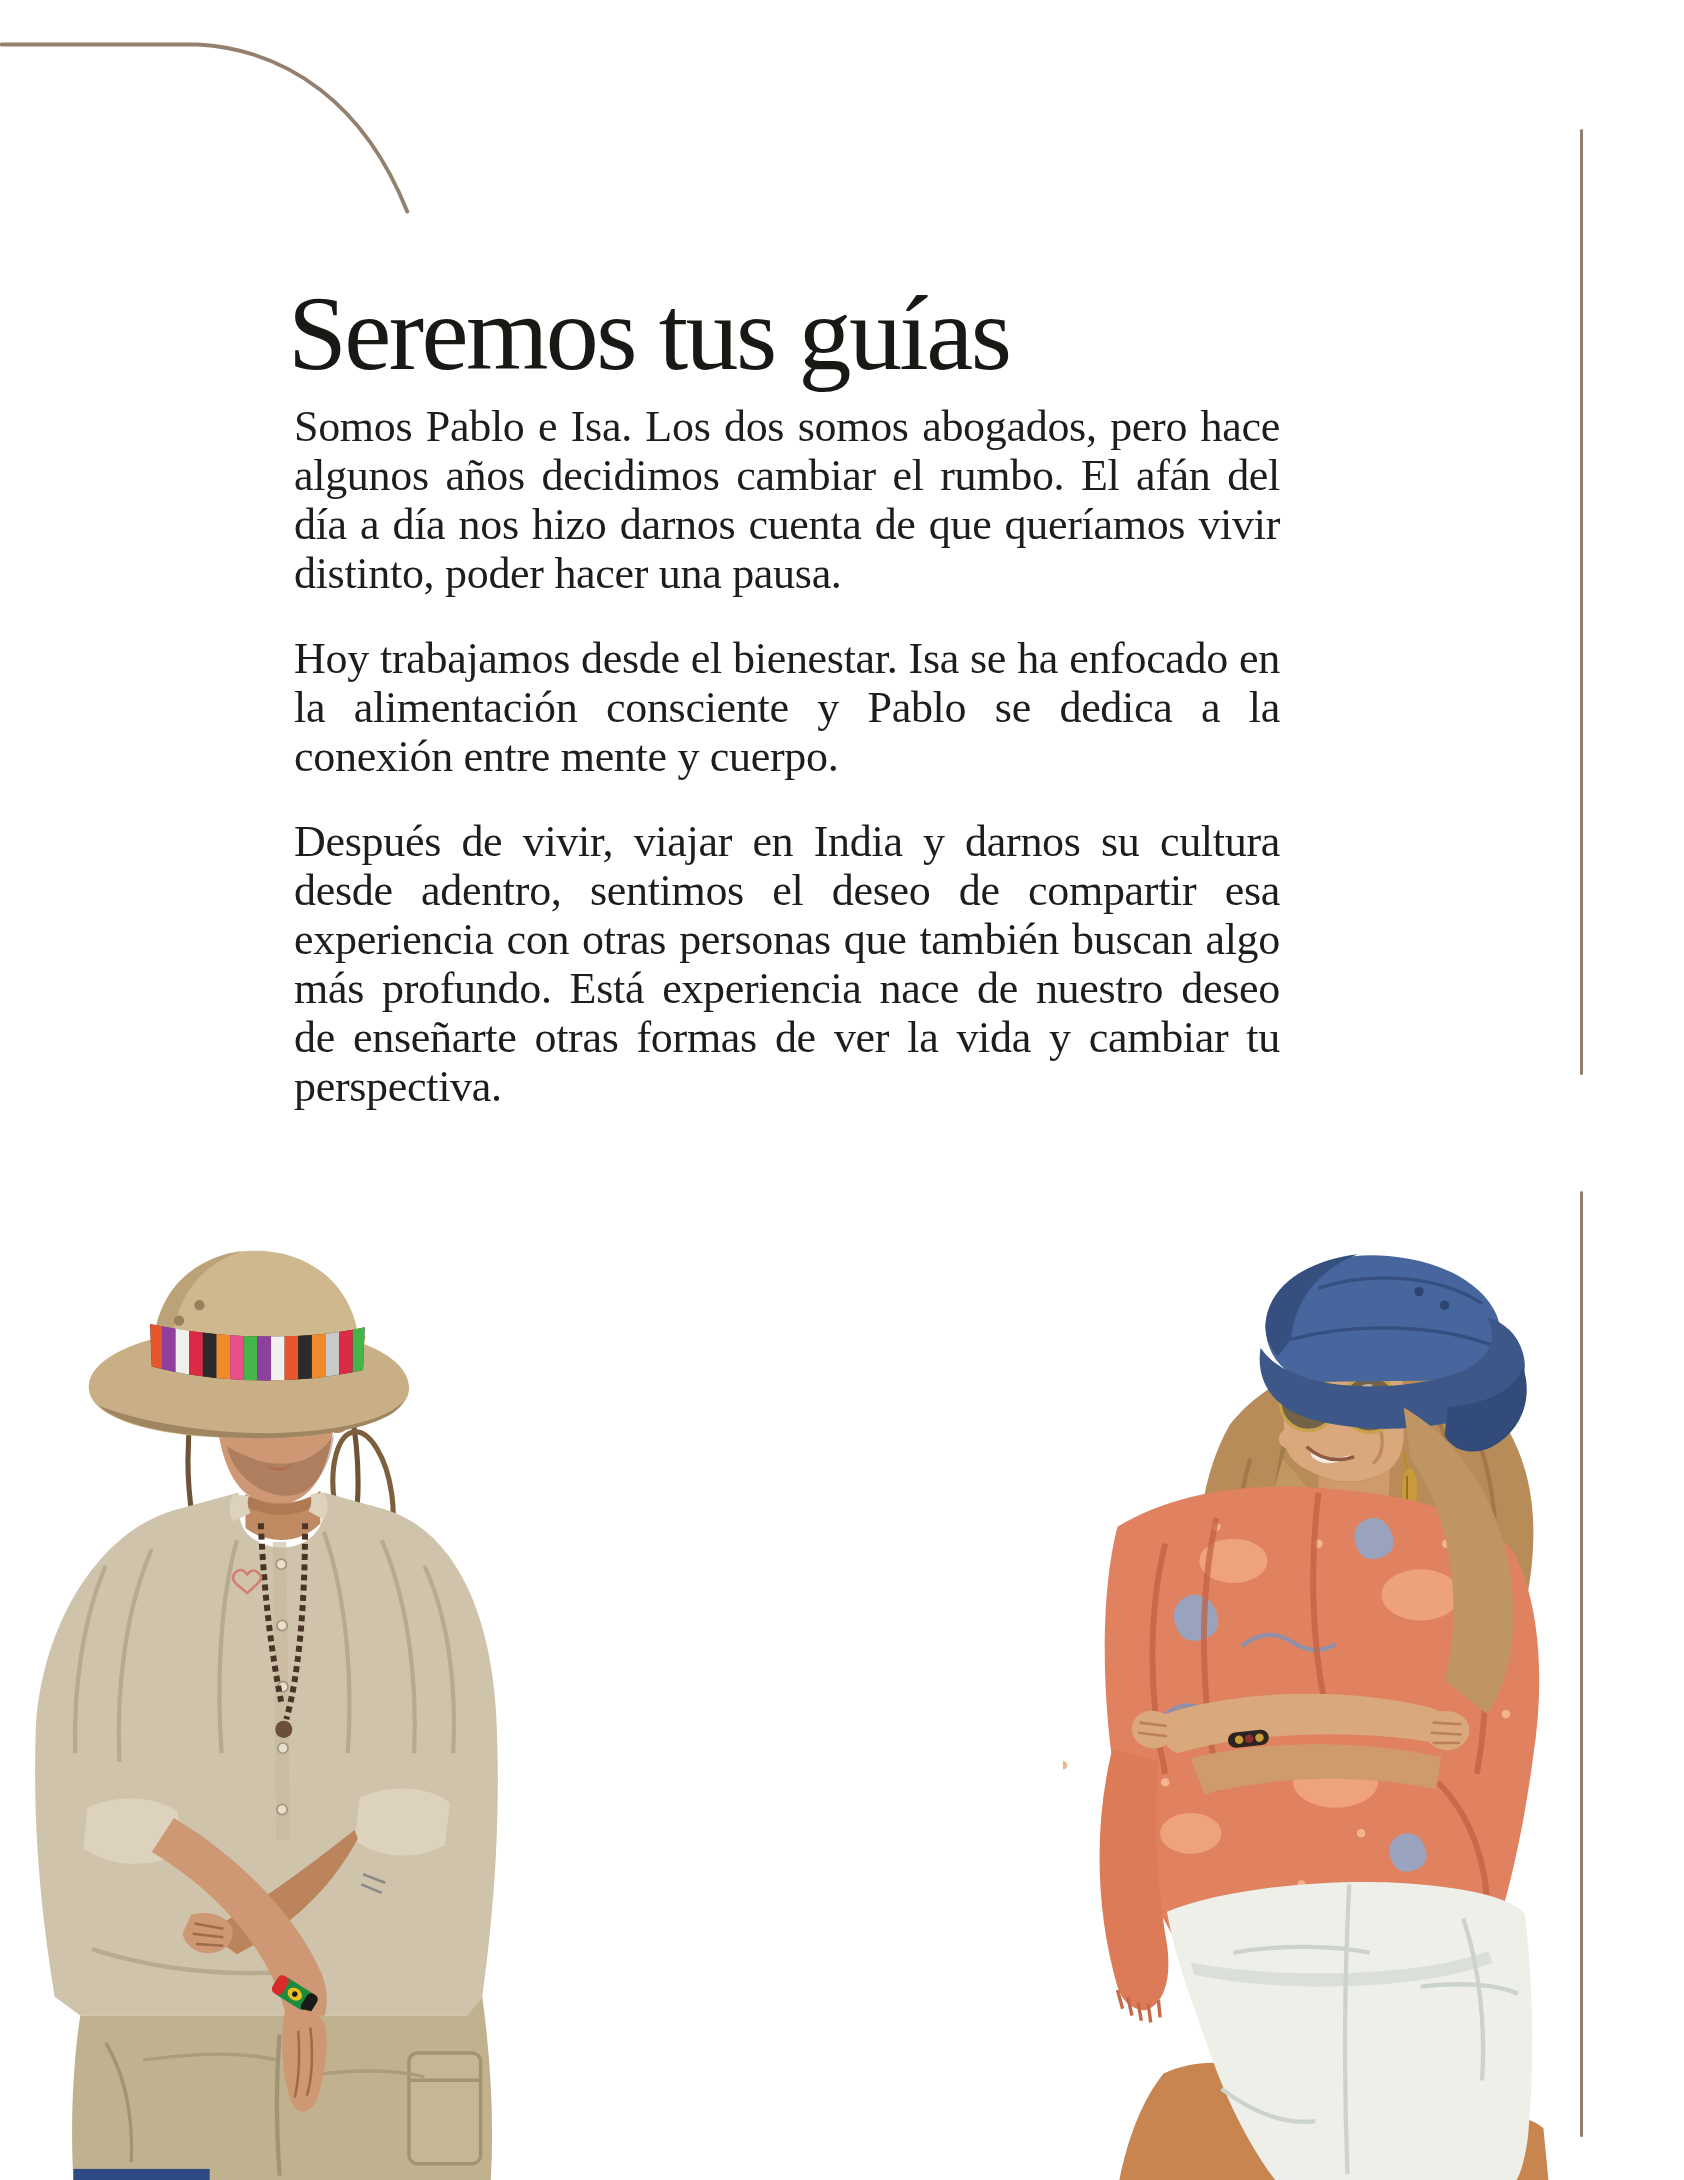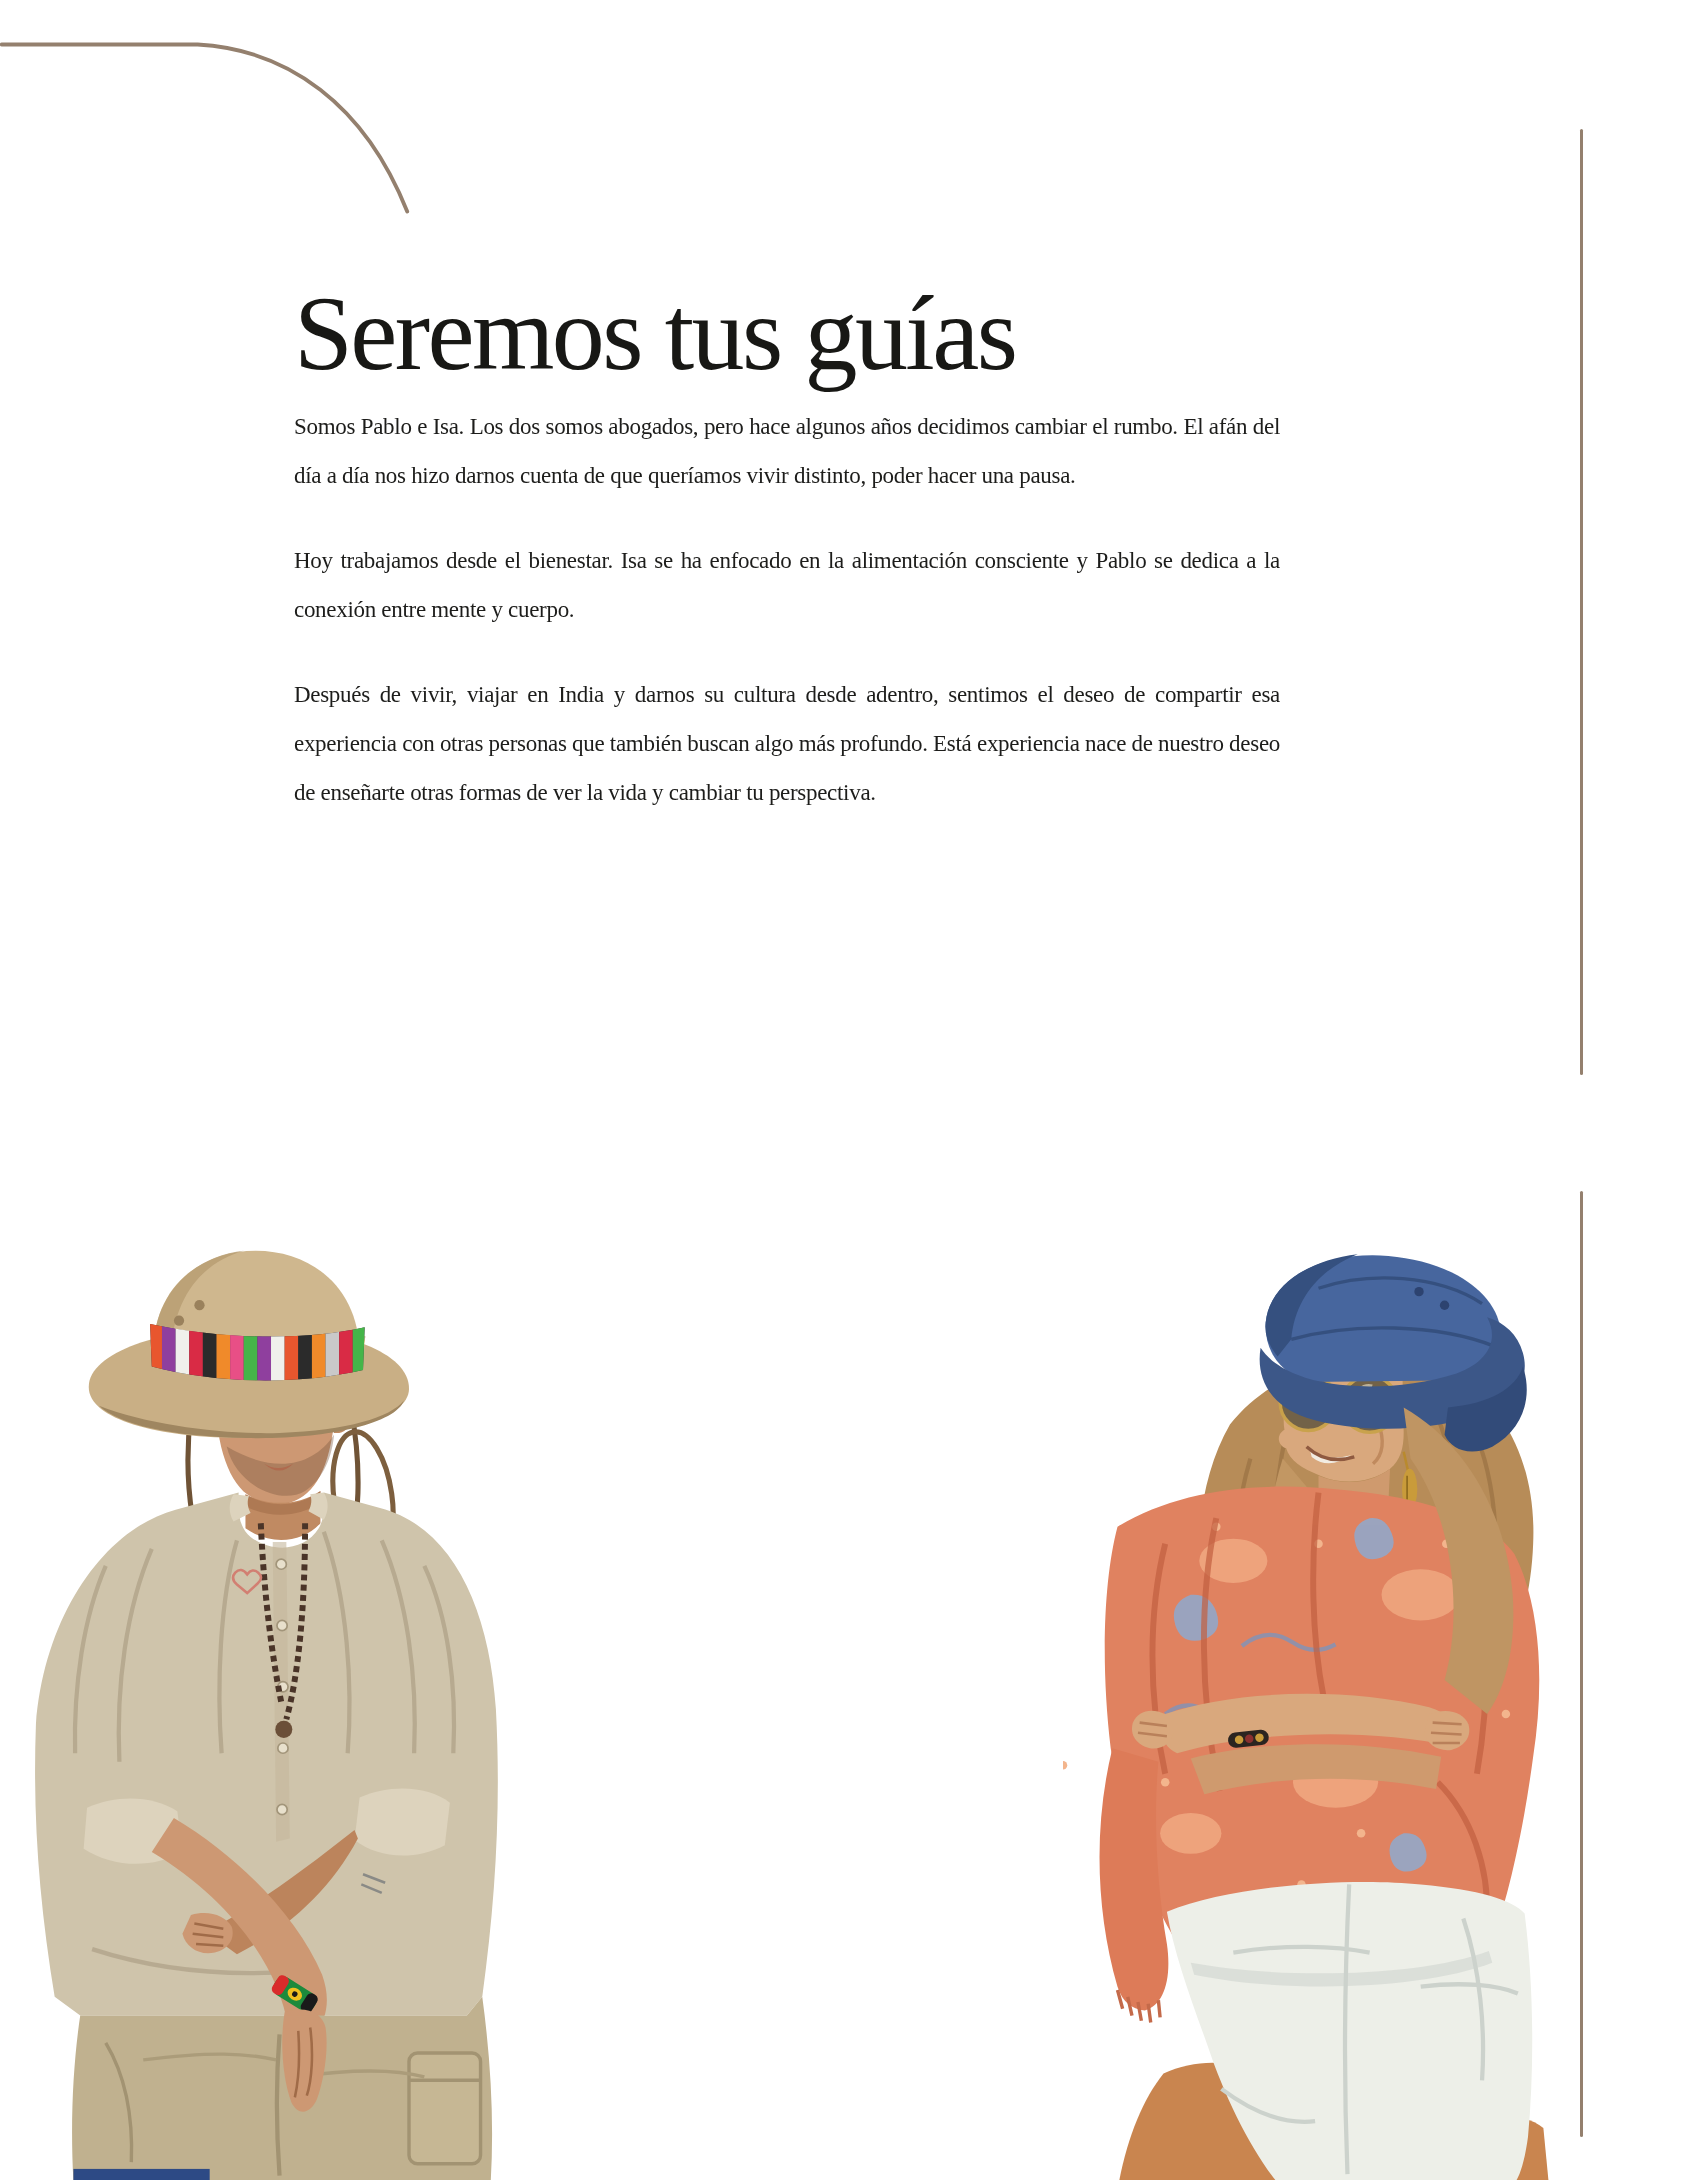--- a/index.html
+++ b/index.html
@@ -21,21 +21,21 @@
     left:1580px;
     width:3.4px;
     background:var(--accent,#94806e);
     border-radius:1.7px;
   }
   .vrule.top{ top:129px; height:946px; }
   .vrule.bottom{ top:1191px; height:946px; }
 
   .title{
     position:absolute;
-    left:294px; top:210px;
+    left:288px; top:210px;
     font-size:106px;
     line-height:1.0;
     letter-spacing:-2.6px;
     color:var(--title-color,#181815);
     font-weight:400;
     white-space:nowrap;
   }
   .subtitle{
     position:absolute;
     left:293px; top:330px;
@@ -47,21 +47,21 @@
     white-space:nowrap;
   }
   .article{
     position:absolute;
     left:294px; top:402px;
     width:986px;
     color:var(--text-color,#1d1d1b);
   }
   .article p{
     margin:0 0 36px 0;
-    font-size:23px;
+    font-size:44px;
     line-height:49px;
     letter-spacing:-0.3px;
     text-align:justify;
   }
   .figure{
     position:absolute;
     margin:0; padding:0;
   }
   .figure svg{ display:block; }
   .fig-left{ left:24px; top:1242px; width:477px; height:939px; }

